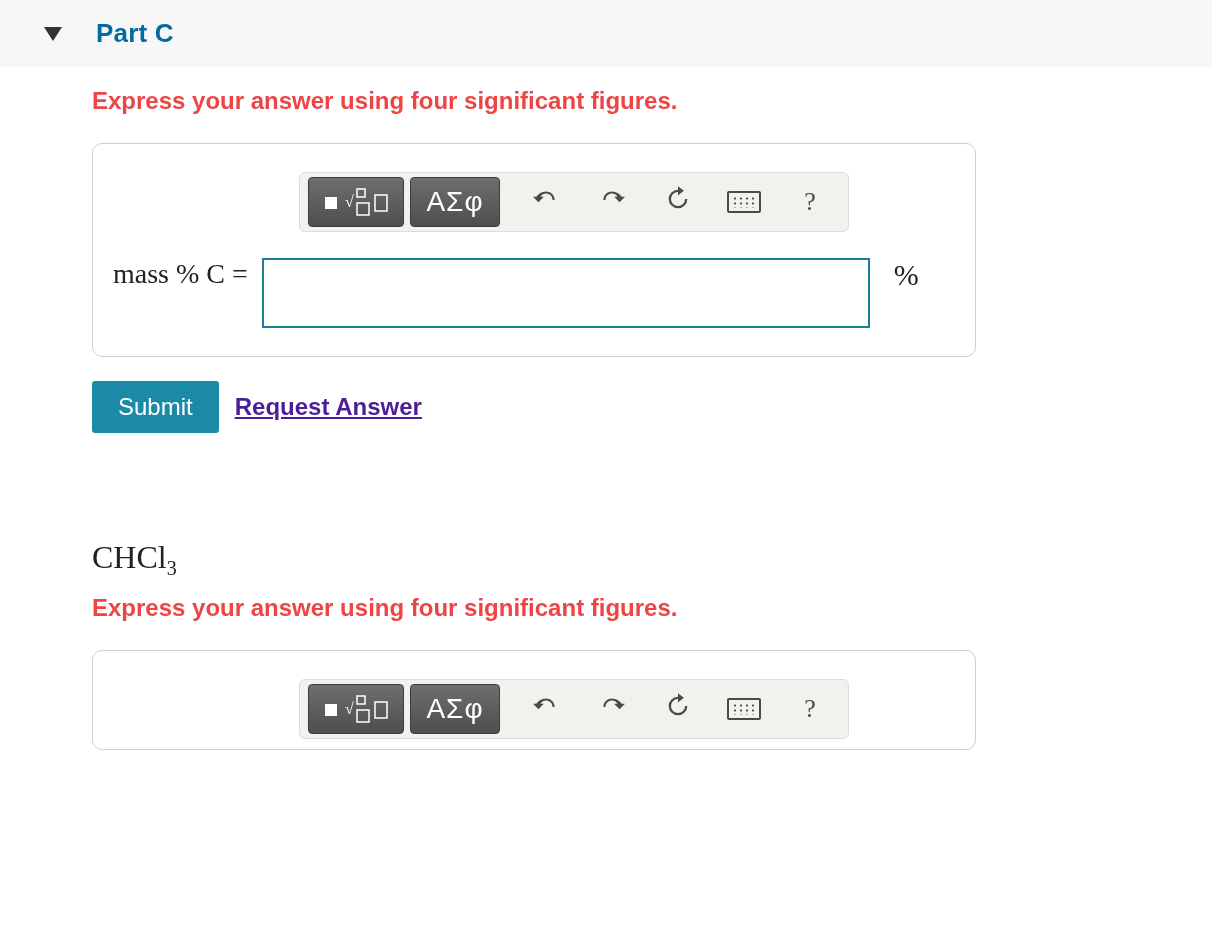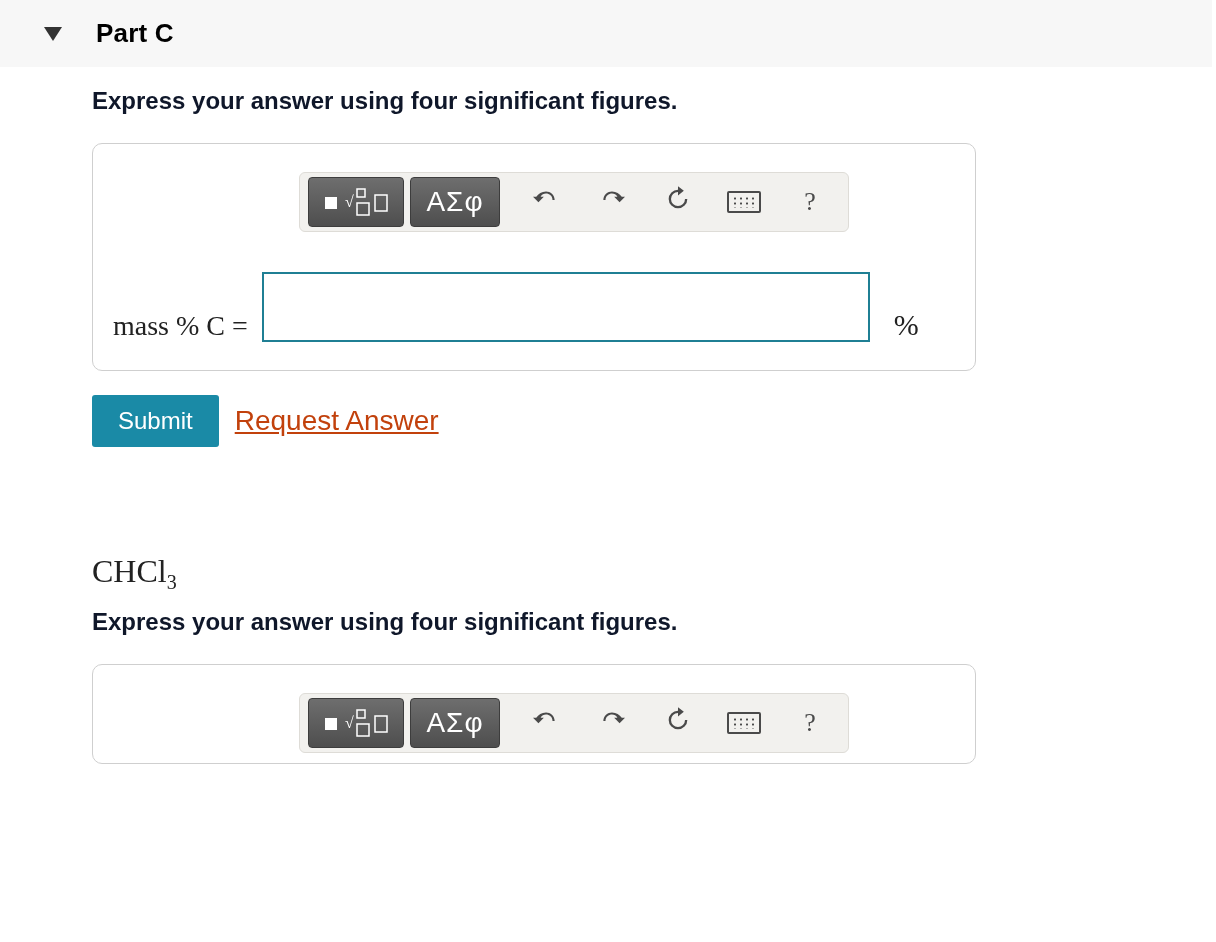--- a/index.html
+++ b/index.html
@@ -25,42 +25,42 @@
   .part-header .tri {
     position: absolute;
     left: 44px;
     top: 50%;
     transform: translateY(-50%);
   }
   .tri svg { display:block; }
   .part-title {
     font-weight: 700;
     font-size: 26px;
-    color: #000000;
+    color: #0369a1;
     margin-left: 52px;
     letter-spacing: .2px;
   }
   .part-body {
     padding: 20px 0 40px 92px;
   }
   .formula {
     font-family: Georgia, "Times New Roman", serif;
     font-size: 32px;
     color: #222;
     margin-bottom: 18px;
   }
   .formula sub {
     font-size: 20px;
     vertical-align: sub;
     line-height: 0;
   }
   .instruction {
     font-weight: 700;
     font-size: 24px;
-    color: #0f172a;
+    color: #ef4444;
     margin-bottom: 28px;
   }
   .answer-box {
     border: 1px solid #cfcfcf;
     border-radius: 10px;
     width: 884px;
     padding: 28px 24px 28px 20px;
     box-sizing: border-box;
   }
   .toolbar {
@@ -97,22 +97,22 @@
     letter-spacing: 1px;
     font-family: Arial, sans-serif;
   }
   .tb-icon {
     color: #4a4a4a;
     font-size: 26px;
   }
   .tb-sep { width: 4px; }
   .input-row {
     display: flex;
-    align-items: flex-end;
-    margin-top: 40px;
+    align-items: flex-start;
+    margin-top: 26px;
   }
   .input-label {
     font-family: Georgia, "Times New Roman", serif;
     font-size: 28px;
     color: #222;
     white-space: pre;
   }
   .answer-input {
     margin-left: 14px;
     height: 70px;
@@ -139,23 +139,23 @@
   .submit-btn {
     background: #1a8aa6;
     color: #fff;
     font-size: 24px;
     border: none;
     border-radius: 3px;
     padding: 12px 26px;
     cursor: pointer;
   }
   .req-link {
-    color: #c2410c;
-    font-size: 28px;
-    font-weight: 400;
+    color: #4c1d95;
+    font-size: 24px;
+    font-weight: 700;
     text-decoration: underline;
     cursor: pointer;
   }
   .spacer-between { height: 46px; }
   
   .kbd-icon {
     display:inline-block;
     width:30px;height:18px;
     border:2px solid #4a4a4a;
     border-radius:2px;

